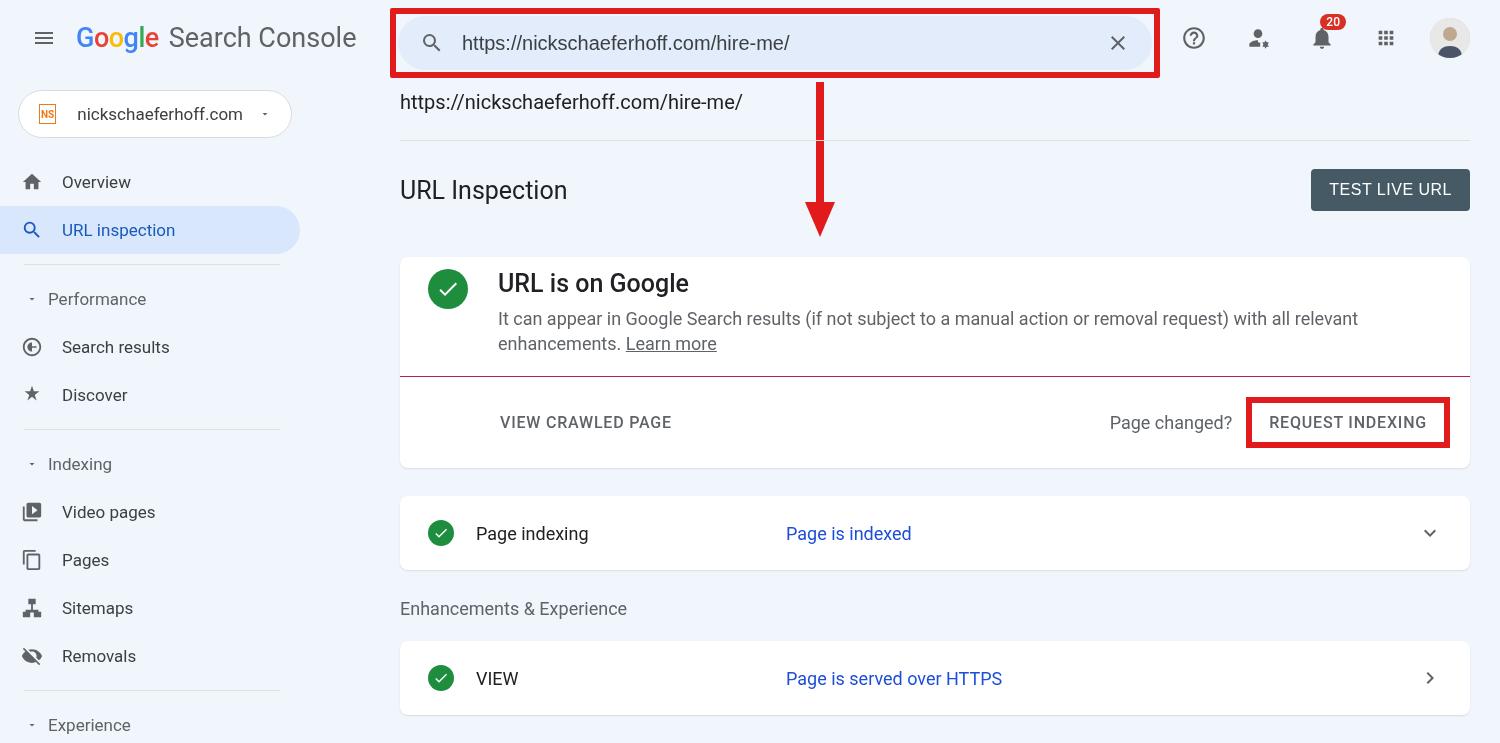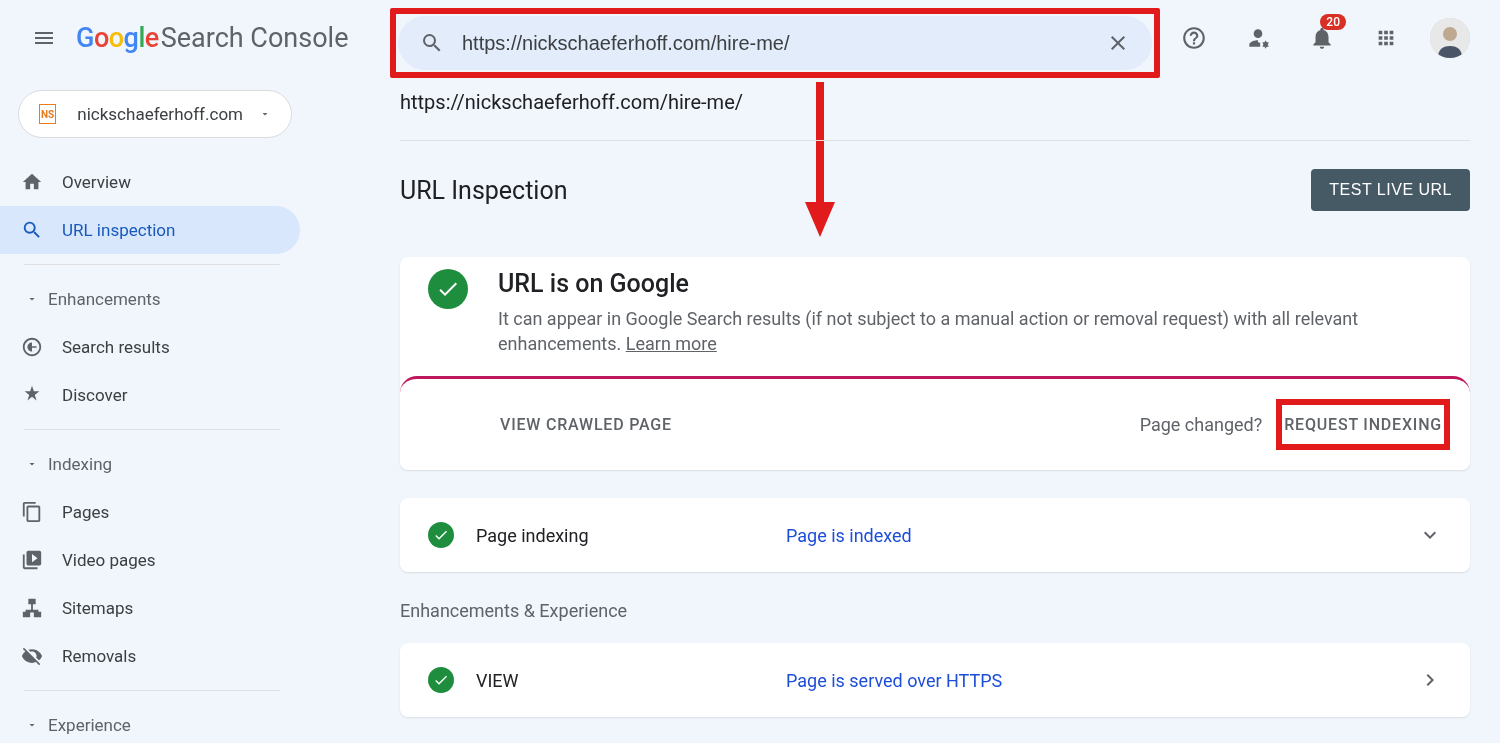--- a/index.html
+++ b/index.html
@@ -31,21 +31,21 @@
   margin-left: 8px;
 }
 .google-logo { font-size: 27px; font-weight: 500; letter-spacing: -0.5px; }
 .g-b { color: #4285F4; }
 .g-r { color: #EA4335; }
 .g-y { color: #FBBC05; }
 .g-g { color: #34A853; }
 .console-text {
   font-size: 27px;
   color: #5f6368;
-  margin-left: 2px;
+  margin-left: 10px;
   font-weight: 400;
 }
 
 .search-wrap {
   position: absolute;
   left: 390px;
   top: 8px;
   width: 770px;
   border: 6px solid #e11b1b;
   border-radius: 2px;
@@ -244,42 +244,41 @@
   font-size: 18px;
   color: #5f6368;
   line-height: 1.4;
 }
 .learn-more {
   color: #5f6368;
   text-decoration: underline;
   cursor: pointer;
 }
 .card-bottom {
-  border-top: 3px solid #be185d;
+  border-top: 1px solid #be185d;
   padding: 20px 20px 20px 100px;
   display: flex;
   align-items: center;
-  border-radius: 17px;
 }
 .view-crawled {
   color: #5f6368;
   font-size: 16px;
   font-weight: 500;
   letter-spacing: 0.8px;
   cursor: pointer;
 }
 .spacer { flex: 1; }
 .page-changed {
   color: #5f6368;
   font-size: 18px;
   margin-right: 14px;
 }
 .req-index-wrap {
   border: 6px solid #e11b1b;
-  padding: 10px 2px;
+  padding: 10px 17px;
 }
 .req-index {
   color: #5f6368;
   font-size: 16px;
   font-weight: 500;
   letter-spacing: 0.8px;
   cursor: pointer;
 }
 
 .row-card {
@@ -422,21 +421,21 @@
   </div>
 
   <div class="divider"></div>
 
   <div class="section-header">
     <span class="caret">
         <svg width="12" height="12" viewBox="0 0 24 24">
           <path fill="#5f6368" d="M7 10l5 5 5-5z"></path>
         </svg>
       </span>
-    <span class="section-title">Enhancements</span>
+    <span class="section-title">Performance</span>
   </div>
 
   <div class="nav-item">
     <span class="icon">
       <svg width="22" height="22" viewBox="0 0 24 24">
           <path fill="currentColor" d="M12 2C6.48 2 2 6.48 2 12s4.48 10 10 10 10-4.48 10-10S17.52 2 12 2zm0 18c-4.41 0-8-3.59-8-8s3.59-8 8-8 8 3.59 8 8-3.59 8-8 8zm0-13c-2.76 0-5 2.24-5 5s2.24 5 5 5c2.5 0 4.58-1.83 4.93-4.22H12v-1.56h5v.78c0 2.76-2.24 5-5 5z"></path>
         </svg>
     </span>
     <span class="nav-label">Search results</span>
   </div>
@@ -457,33 +456,33 @@
         <svg width="12" height="12" viewBox="0 0 24 24">
           <path fill="#5f6368" d="M7 10l5 5 5-5z"></path>
         </svg>
       </span>
     <span class="section-title">Indexing</span>
   </div>
 
   <div class="nav-item">
     <span class="icon">
       <svg width="22" height="22" viewBox="0 0 24 24">
+          <path fill="currentColor" d="M4 6H2v14c0 1.1.9 2 2 2h14v-2H4V6zm16-4H8c-1.1 0-2 .9-2 2v12c0 1.1.9 2 2 2h12c1.1 0 2-.9 2-2V4c0-1.1-.9-2-2-2zm-8 12.5v-9l6 4.5-6 4.5z"></path>
+        </svg>
+    </span>
+    <span class="nav-label">Video pages</span>
+  </div>
+
+  <div class="nav-item">
+    <span class="icon">
+      <svg width="22" height="22" viewBox="0 0 24 24">
           <path fill="currentColor" d="M16 1H4c-1.1 0-2 .9-2 2v14h2V3h12V1zm3 4H8c-1.1 0-2 .9-2 2v14c0 1.1.9 2 2 2h11c1.1 0 2-.9 2-2V7c0-1.1-.9-2-2-2zm0 16H8V7h11v14z"></path>
         </svg>
     </span>
     <span class="nav-label">Pages</span>
-  </div>
-
-  <div class="nav-item">
-    <span class="icon">
-      <svg width="22" height="22" viewBox="0 0 24 24">
-          <path fill="currentColor" d="M4 6H2v14c0 1.1.9 2 2 2h14v-2H4V6zm16-4H8c-1.1 0-2 .9-2 2v12c0 1.1.9 2 2 2h12c1.1 0 2-.9 2-2V4c0-1.1-.9-2-2-2zm-8 12.5v-9l6 4.5-6 4.5z"></path>
-        </svg>
-    </span>
-    <span class="nav-label">Video pages</span>
   </div>
 
   <div class="nav-item">
     <span class="icon">
       <svg width="22" height="22" viewBox="0 0 24 24">
           <path fill="currentColor" d="M9 3h6v4H9V3zm-6 14h6v4H3v-4zm12 0h6v4h-6v-4zM12 7v4M6 17v-2h12v2M12 11v4" stroke="currentColor" stroke-width="2"></path>
         </svg>
     </span>
     <span class="nav-label">Sitemaps</span>
   </div>

